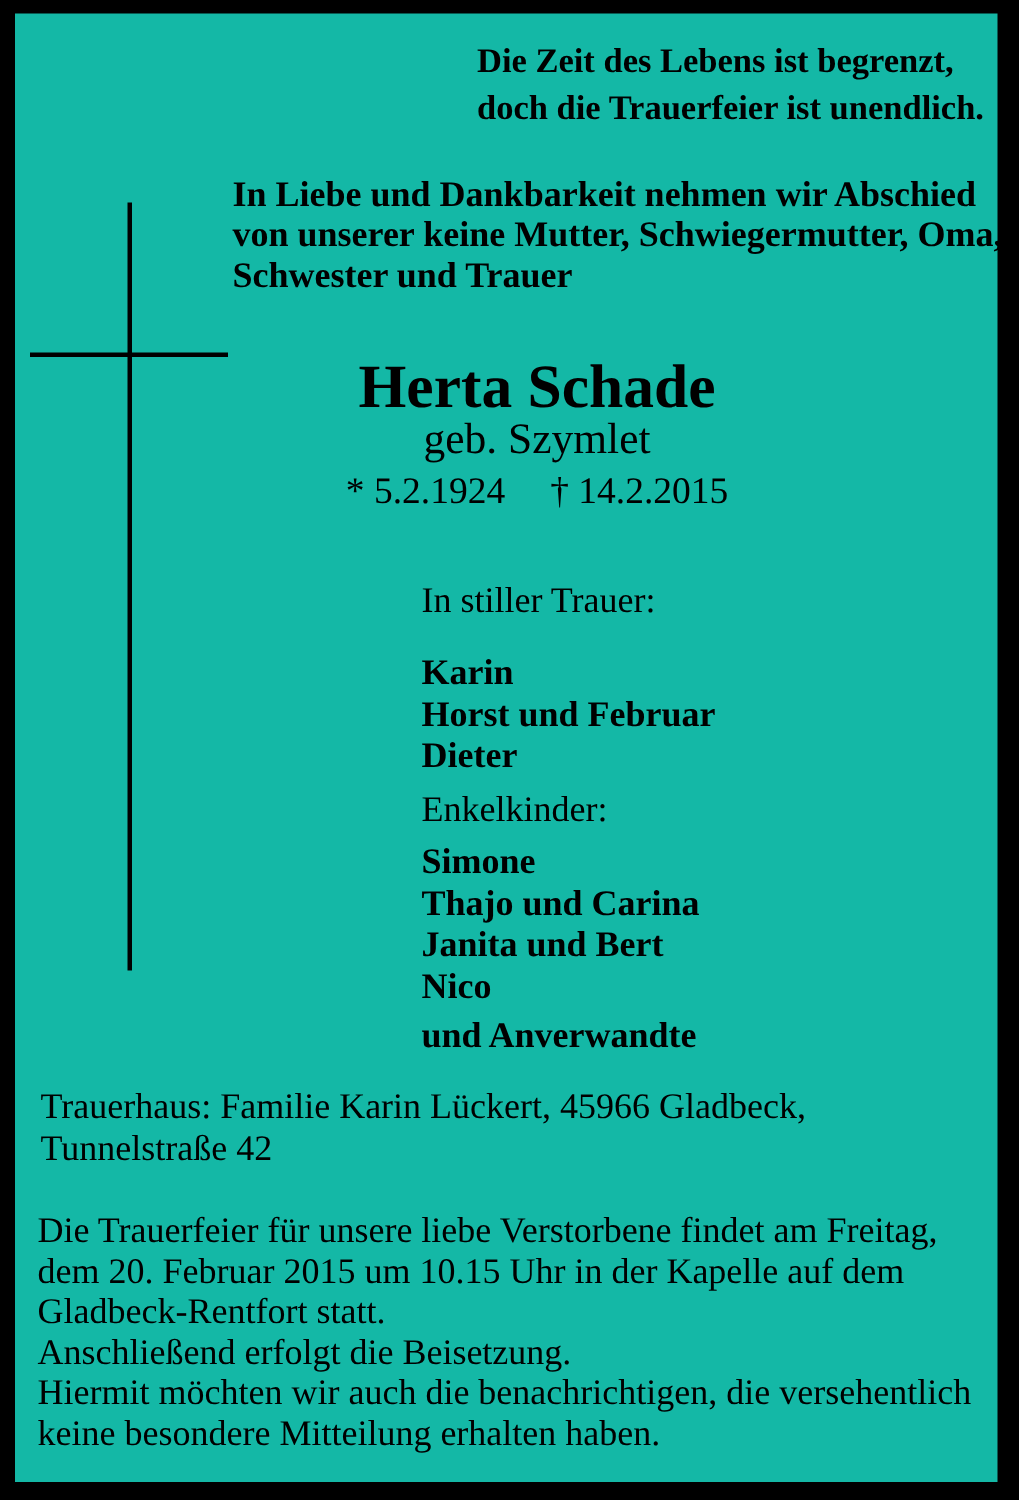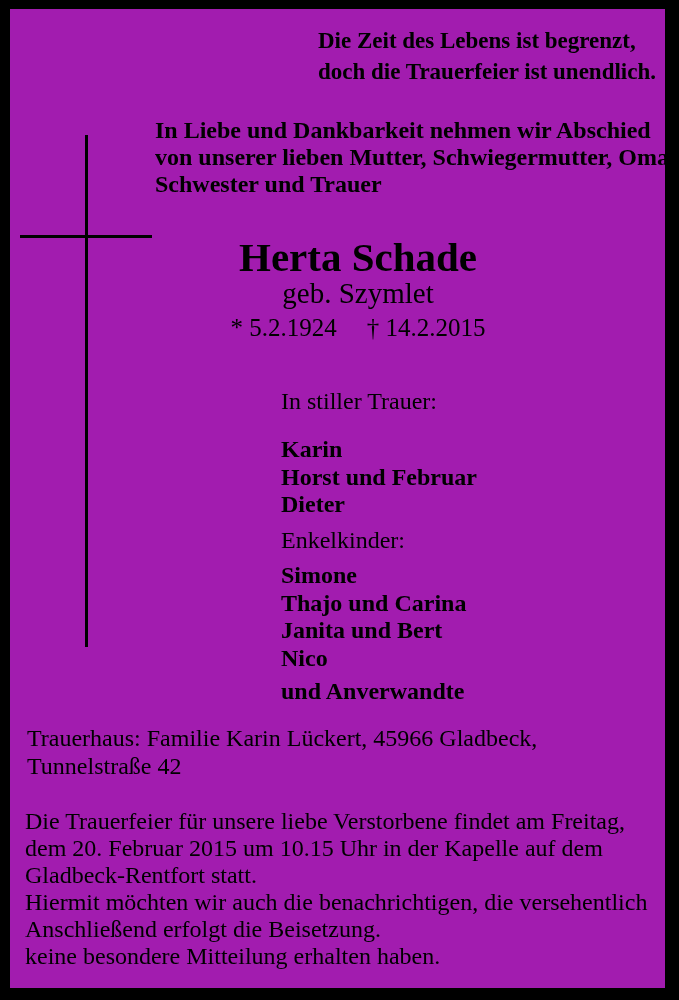--- a/index.html
+++ b/index.html
@@ -1,19 +1,19 @@
 <!DOCTYPE html>
 <html lang="de"><head>
 <meta charset="utf-8">
 <style>
   html,body{margin:0;padding:0;background:#ffffff;}
   .ad{
     position:relative;
     width:679px;height:1000px;
-    background:#a21caf;
+    background:#14b8a6;
     color:#000000;
     font-family:"Liberation Serif","DejaVu Serif",serif;
     overflow:hidden;
   }
   
   .frame{position:absolute;background:#000000;}
   .frame-top{left:0;top:0;width:679px;height:9px;}
   .frame-bottom{left:0;top:988px;width:679px;height:12px;}
   .frame-left{left:0;top:0;width:10px;height:1000px;}
   .frame-right{left:665px;top:0;width:14px;height:1000px;}
@@ -67,21 +67,21 @@
     <div>doch die Trauerfeier ist unendlich.</div>
   </div>
 
   <div>
     <div class="cross-v"></div>
     <div class="cross-h"></div>
   </div>
 
   <div class="intro">
     <div>In Liebe und Dankbarkeit nehmen wir Abschied</div>
-    <div>von unserer lieben Mutter, Schwiegermutter, Oma,</div>
+    <div>von unserer keine Mutter, Schwiegermutter, Oma,</div>
     <div>Schwester und Trauer</div>
   </div>
 
   <div class="centerblock">
     <div class="name">Herta Schade</div>
     <div class="birthname">geb. Szymlet</div>
     <div class="dates">
       <span class="birth">* 5.2.1924</span><span class="death">† 14.2.2015</span>
     </div>
   </div>
@@ -107,18 +107,18 @@
 
   <div class="house">
     <div>Trauerhaus: Familie Karin Lückert, 45966 Gladbeck,</div>
     <div>Tunnelstraße 42</div>
   </div>
 
   <div class="funeral">
     <div>Die Trauerfeier für unsere liebe Verstorbene findet am Freitag,</div>
     <div>dem 20. Februar 2015 um 10.15 Uhr in der Kapelle auf dem</div>
     <div>Gladbeck-Rentfort statt.</div>
+    <div>Anschließend erfolgt die Beisetzung.</div>
     <div>Hiermit möchten wir auch die benachrichtigen, die versehentlich</div>
-    <div>Anschließend erfolgt die Beisetzung.</div>
     <div>keine besondere Mitteilung erhalten haben.</div>
   </div>
 
 </div>
 
 </body></html>

